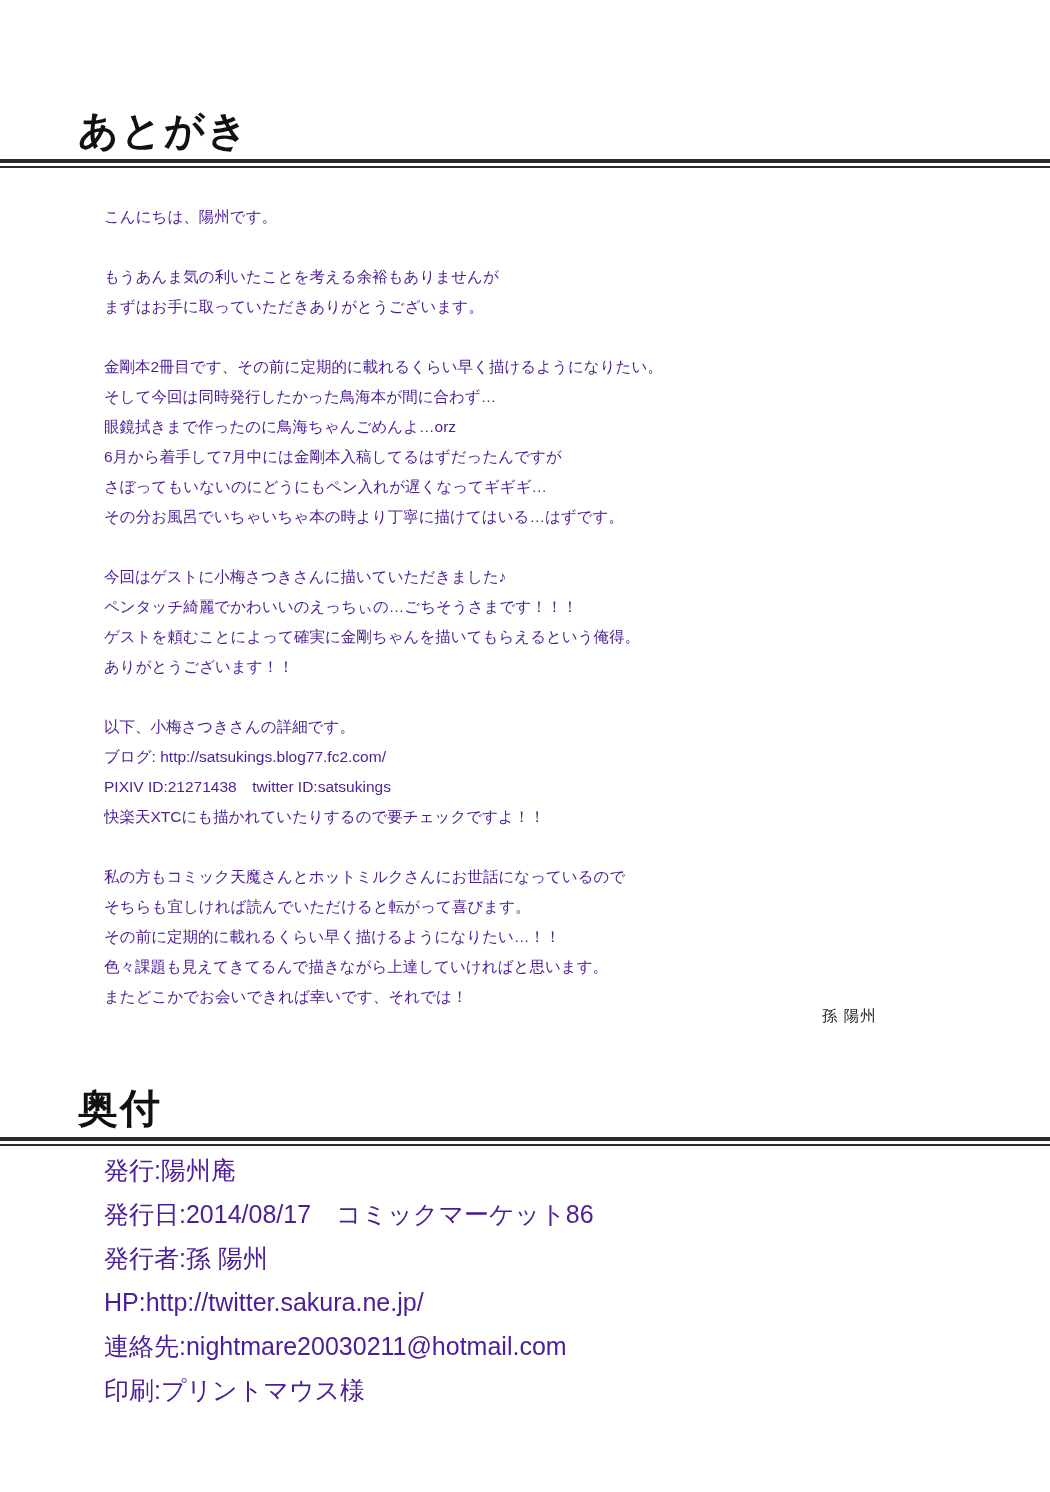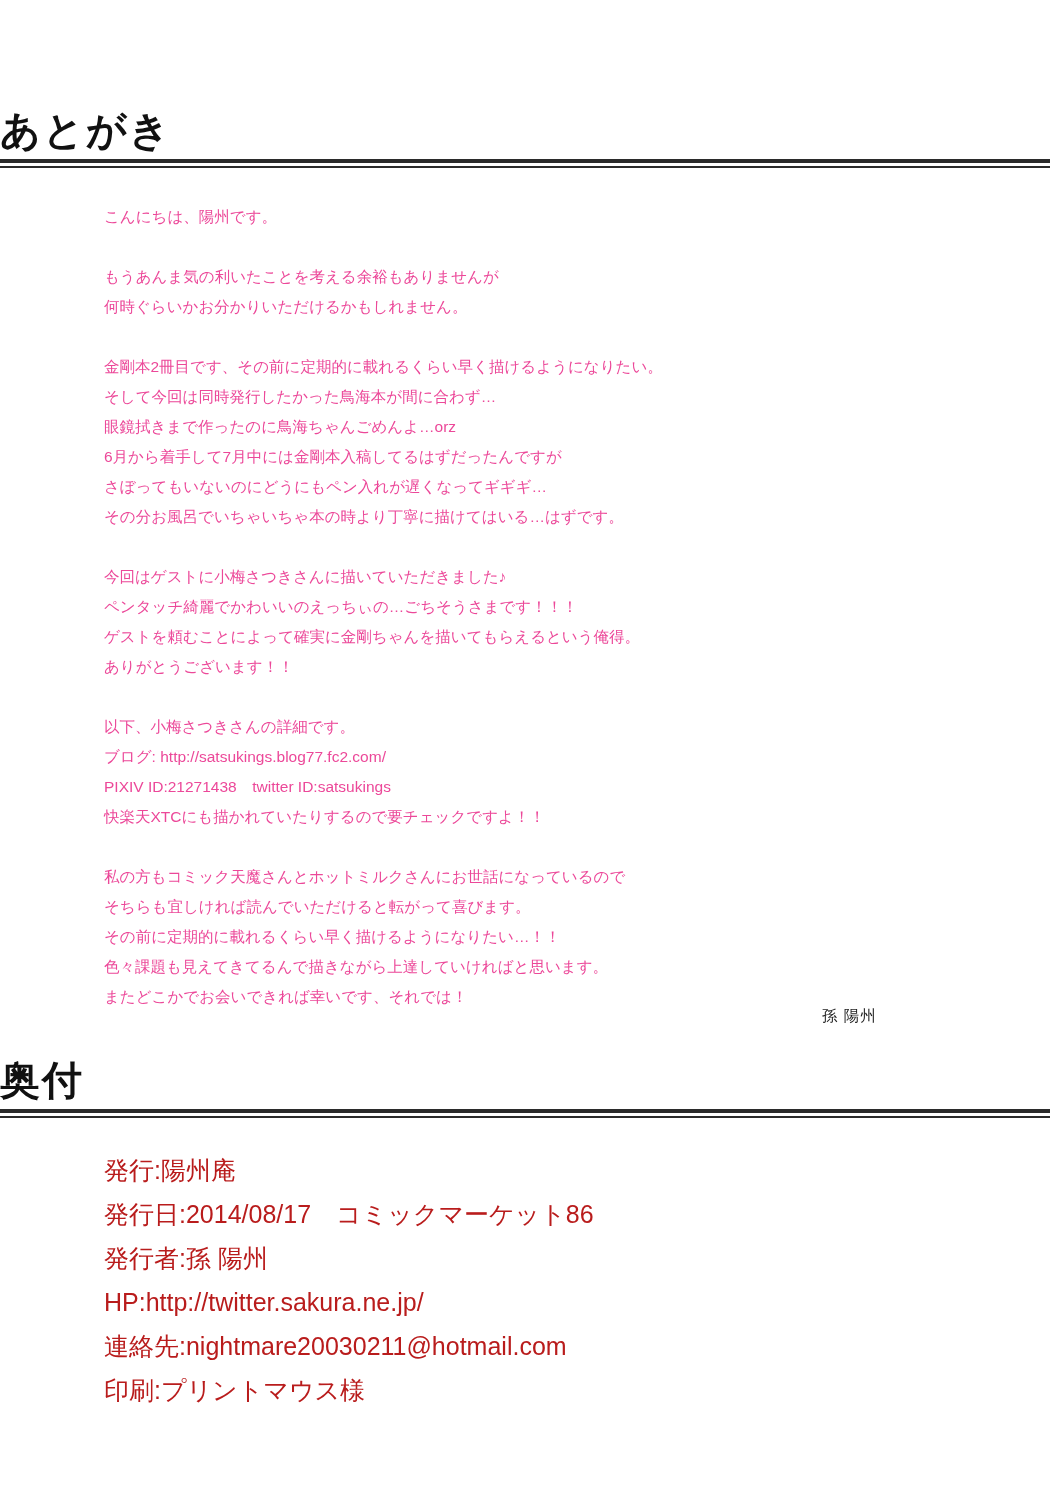--- a/index.html
+++ b/index.html
@@ -25,20 +25,21 @@
   .section-head {
     position: absolute;
     left: 0;
     width: 1050px;
   }
   .section-title {
     font-size: 40px;
     font-weight: bold;
     letter-spacing: 2px;
     color: #111;
+    padding-left: 78px;
     line-height: 1.0;
   }
   .rule-stack {
     width: 1050px;
     margin-top: 9px;
   }
   .rule-thick {
     height: 4px;
     background: #2b2b2b;
   }
@@ -52,21 +53,21 @@
   }
 
   
   .afterword-body {
     position: absolute;
     left: 104px;
     top: 202px;
     width: 830px;
     font-size: 15.5px;
     line-height: 30px;
-    color: #ec4899;
+    color: #4c1d95;
   }
   .para {
     margin: 0 0 30px 0;
   }
   .para:last-child {
     margin-bottom: 0;
   }
   .line {
     white-space: pre;
   }
@@ -83,21 +84,21 @@
   }
 
   
   .colophon {
     position: absolute;
     left: 104px;
     top: 1148px;
     width: 860px;
     font-size: 25px;
     line-height: 44px;
-    color: #b91c1c;
+    color: #4c1d95;
   }
   .colophon .line {
     white-space: pre;
   }
 </style>
 </head>
 <body>
 
 <div class="page">
 
@@ -111,21 +112,21 @@
   </div>
 
   <div class="afterword-body">
 
     <p class="para">
       <span class="line">こんにちは、陽州です。</span>
     </p>
 
     <p class="para">
       <span class="line">もうあんま気の利いたことを考える余裕もありませんが</span><br>
-      <span class="line">何時ぐらいかお分かりいただけるかもしれません。</span>
+      <span class="line">まずはお手に取っていただきありがとうございます。</span>
     </p>
 
 
     <p class="para">
       <span class="line">金剛本2冊目です、その前に定期的に載れるくらい早く描けるようになりたい。</span><br>
       <span class="line">そして今回は同時発行したかった鳥海本が間に合わず…</span><br>
       <span class="line">眼鏡拭きまで作ったのに鳥海ちゃんごめんよ…orz</span><br>
       <span class="line">6月から着手して7月中には金剛本入稿してるはずだったんですが</span><br>
       <span class="line">さぼってもいないのにどうにもペン入れが遅くなってギギギ…</span><br>
       <span class="line">その分お風呂でいちゃいちゃ本の時より丁寧に描けてはいる…はずです。</span>
@@ -149,21 +150,21 @@
       <span class="line">私の方もコミック天魔さんとホットミルクさんにお世話になっているので</span><br>
       <span class="line">そちらも宜しければ読んでいただけると転がって喜びます。</span><br>
       <span class="line">その前に定期的に載れるくらい早く描けるようになりたい…！！</span><br>
       <span class="line">色々課題も見えてきてるんで描きながら上達していければと思います。</span><br>
       <span class="line">またどこかでお会いできれば幸いです、それでは！</span>
     </p>
   </div>
 
   <div class="signature">孫 陽州</div>
 
-  <div class="section-head" style="top:1060px;">
+  <div class="section-head" style="top:1088px;">
     <div class="section-title">奥付</div>
     <div class="rule-stack">
       <div class="rule-thick"></div>
       <div class="rule-gap"></div>
       <div class="rule-thin"></div>
     </div>
   </div>
 
   <div class="colophon">
     <div class="line">発行:陽州庵</div>

